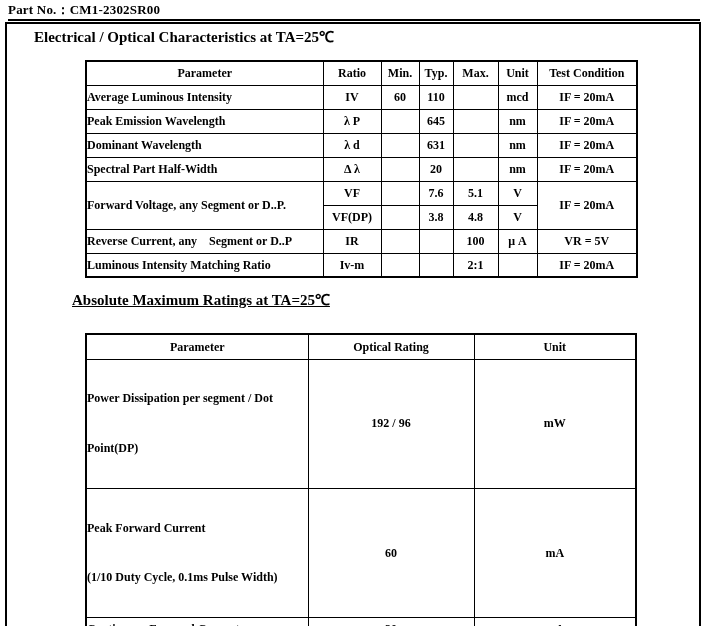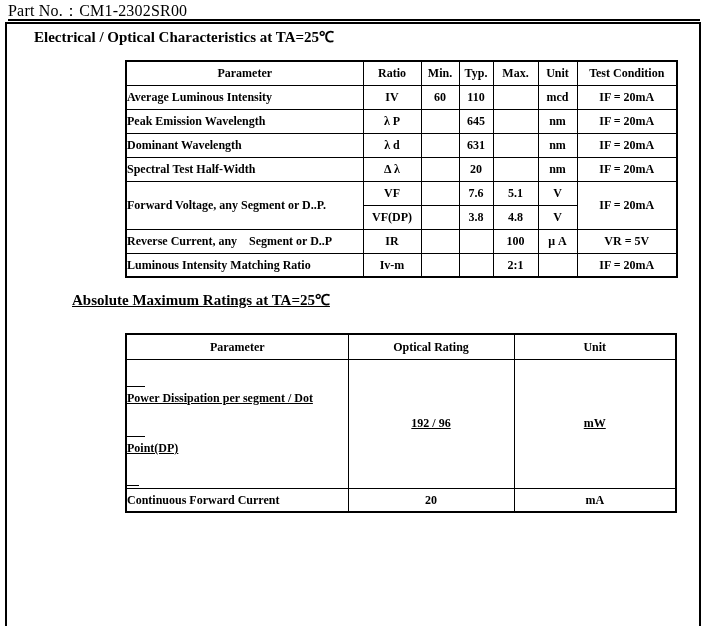--- a/index.html
+++ b/index.html
@@ -9,22 +9,22 @@
     width: 713px;
     height: 626px;
     overflow: hidden;
     font-family: "Liberation Serif", serif;
     color: #000;
   }
   .part-no {
     position: absolute;
     left: 8px;
     top: 1px;
-    font-size: 16px;
-    font-weight: normal;
+    font-size: 13px;
+    font-weight: bold;
     letter-spacing: 0.2px;
   }
   .top-rule {
     position: absolute;
     left: 8px;
     top: 19px;
     width: 692px;
     height: 2px;
     background: #000;
   }
@@ -45,39 +45,38 @@
   .sec1 { left: 10px; top: 26px; }
   .sec2 { left: 48px; top: 289px; text-decoration: underline; }
 
   table {
     position: absolute;
     border-collapse: collapse;
     table-layout: fixed;
     font-size: 12px;
     font-weight: bold;
     border: 2px solid #000;
-    margin-left: 40px;
   }
   td, th {
     border: 1px solid #000;
     text-align: center;
     vertical-align: middle;
     white-space: pre-wrap;
     line-height: 1.2;
     overflow: hidden;
   }
   .t1 { left: 85px; top: 60px; }
   .t1 tr { height: 24px; }
   .t2 { left: 85px; top: 333px; }
 
   .param { text-align: left; padding-right: 2px; }
   .t2 .param .ln { line-height: 21px; }
 
   .h25 { height: 25px; }
-  .h50 { height: 50px; text-decoration: underline; }
+  .h50 { height: 50px; }
   .h24 { height: 24px; }
 </style>
 </head>
 <body>
 
 <div class="part-no">Part No.：CM1-2302SR00</div>
 <div class="top-rule"></div>
 
 <div class="outer-box"></div>
 
@@ -124,21 +123,21 @@
   <tr>
     <td class="param">Dominant Wavelength</td>
     <td>λ d</td>
     <td></td>
     <td>631</td>
     <td></td>
     <td>nm</td>
     <td>IF = 20mA</td>
   </tr>
   <tr>
-    <td class="param">Spectral Test Half-Width</td>
+    <td class="param">Spectral Part Half-Width</td>
     <td>Δ λ</td>
     <td></td>
     <td>20</td>
     <td></td>
     <td>nm</td>
     <td>IF = 20mA</td>
   </tr>
   <tr>
     <td class="param" rowspan="2">Forward Voltage, any Segment or D..P.</td>
     <td>VF</td>
@@ -191,20 +190,28 @@
     <th>Unit</th>
   </tr>
   <tr class="h50">
     <td class="param">
       <div class="ln">Power Dissipation per segment / Dot</div>
       <div class="ln">Point(DP)</div>
     </td>
     <td>192 / 96</td>
     <td>mW</td>
   </tr>
+  <tr class="h50">
+    <td class="param">
+      <div class="ln">Peak Forward Current</div>
+      <div class="ln">(1/10 Duty Cycle, 0.1ms Pulse Width)</div>
+    </td>
+    <td>60</td>
+    <td>mA</td>
+  </tr>
   <tr class="h24">
     <td class="param">Continuous Forward Current</td>
     <td>20</td>
     <td>mA</td>
   </tr>
 
 </tbody>
   </table>
 
 </body></html>

